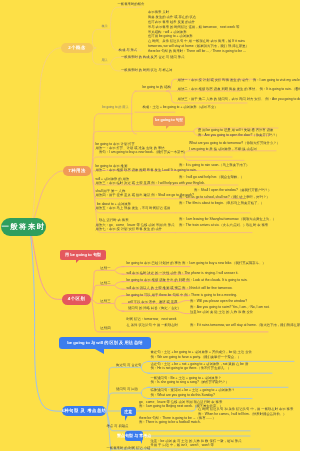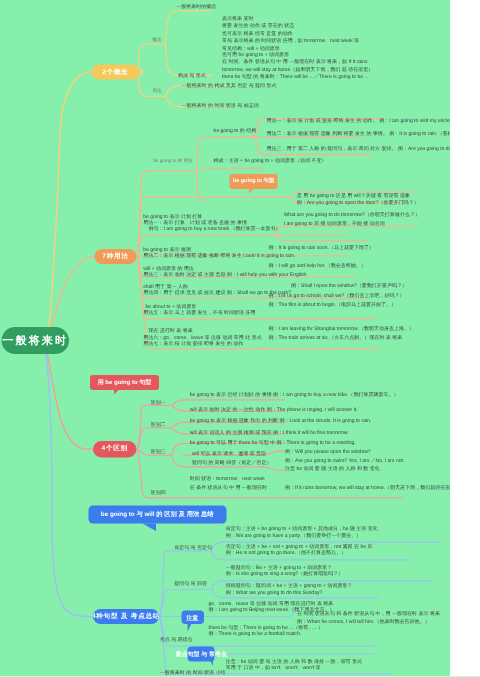--- a/index.html
+++ b/index.html
@@ -1,19 +1,19 @@
 <!DOCTYPE html>
 <html><head>
 <meta charset="utf-8">
 <title>一般将来时 思维导图</title>
 <style>
 html,body{margin:0;padding:0;background:#fff;}
 body{width:300px;height:451px;overflow:hidden;position:relative;
      font-family:"Liberation Sans",sans-serif;}
-#stage{position:absolute;left:0;top:0;width:300px;height:451px;background:#86efac;}
+#stage{position:absolute;left:0;top:0;width:300px;height:451px;background:#fde047;}
 svg#links{position:absolute;left:0;top:0;width:300px;height:451px;}
 .nd{position:absolute;white-space:nowrap;}
 .root{background:#2f9e5e;color:#fff;border-radius:9px;font-size:7.4px;
       font-weight:700;line-height:18px;height:18px;letter-spacing:1.4px;
       text-align:center;left:1px;top:218px;width:45px;}
 .branch{color:#fff;border-radius:6px;font-weight:700;line-height:1;
         text-align:center;font-size:4.4px;letter-spacing:.5px;
         display:flex;align-items:center;justify-content:center;overflow:hidden;}
 .b1{background:#f5c85a;}
 .b2{background:#f09a58;}

